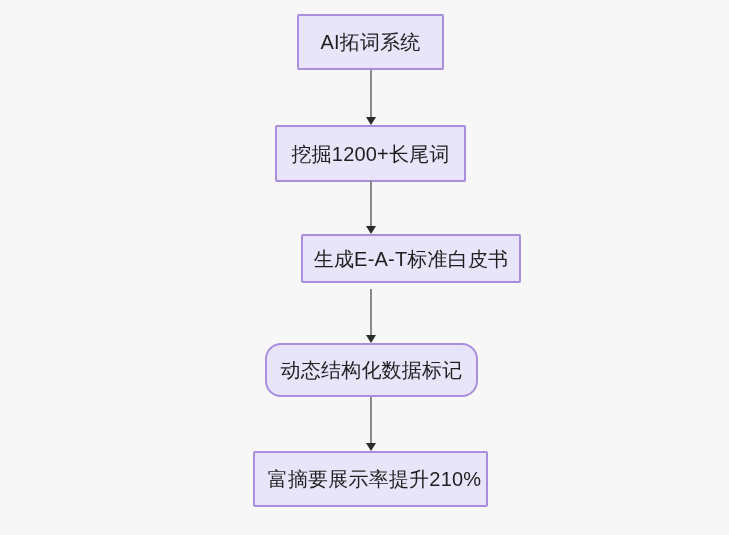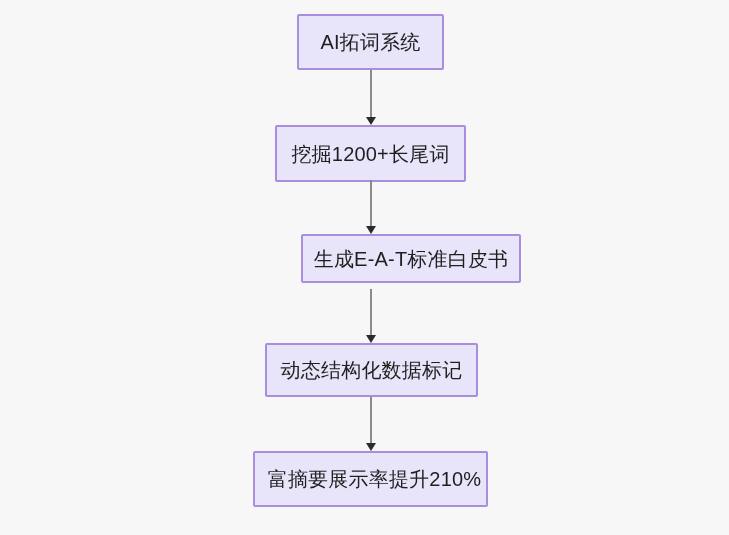--- a/index.html
+++ b/index.html
@@ -42,21 +42,21 @@
   .node-label {
     display: block;
     text-align: center;
     color: #1f1f1f;
   }
 
   
   .node-1 { left: 297px; top: 14px;  width: 147px; height: 56px; }
   .node-2 { left: 275px; top: 125px; width: 191px; height: 57px; }
   .node-3 { left: 261px; top: 234px; width: 220px; height: 49px; margin-left: 40px; }
-  .node-4 { left: 265px; top: 343px; width: 213px; height: 54px; }
+  .node-4 { left: 265px; top: 343px; width: 213px; height: 54px; border-radius: 16px; }
   .node-5 { left: 253px; top: 451px; width: 235px; height: 56px; padding-left: 8px; }
 
   
   .edge {
     position: absolute;
     left: 370px;
     width: 2px;
     background: #8a8a8a;
   }
   .edge-1 { top: 70px;  height: 47px; }

